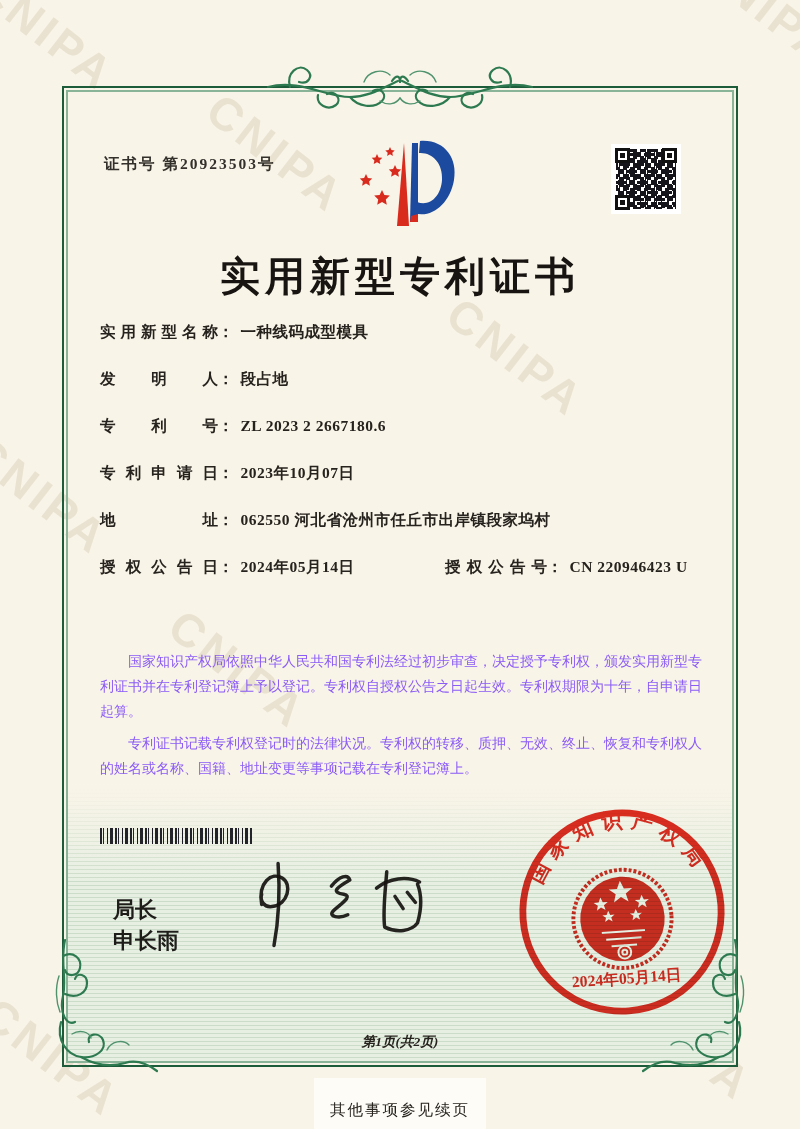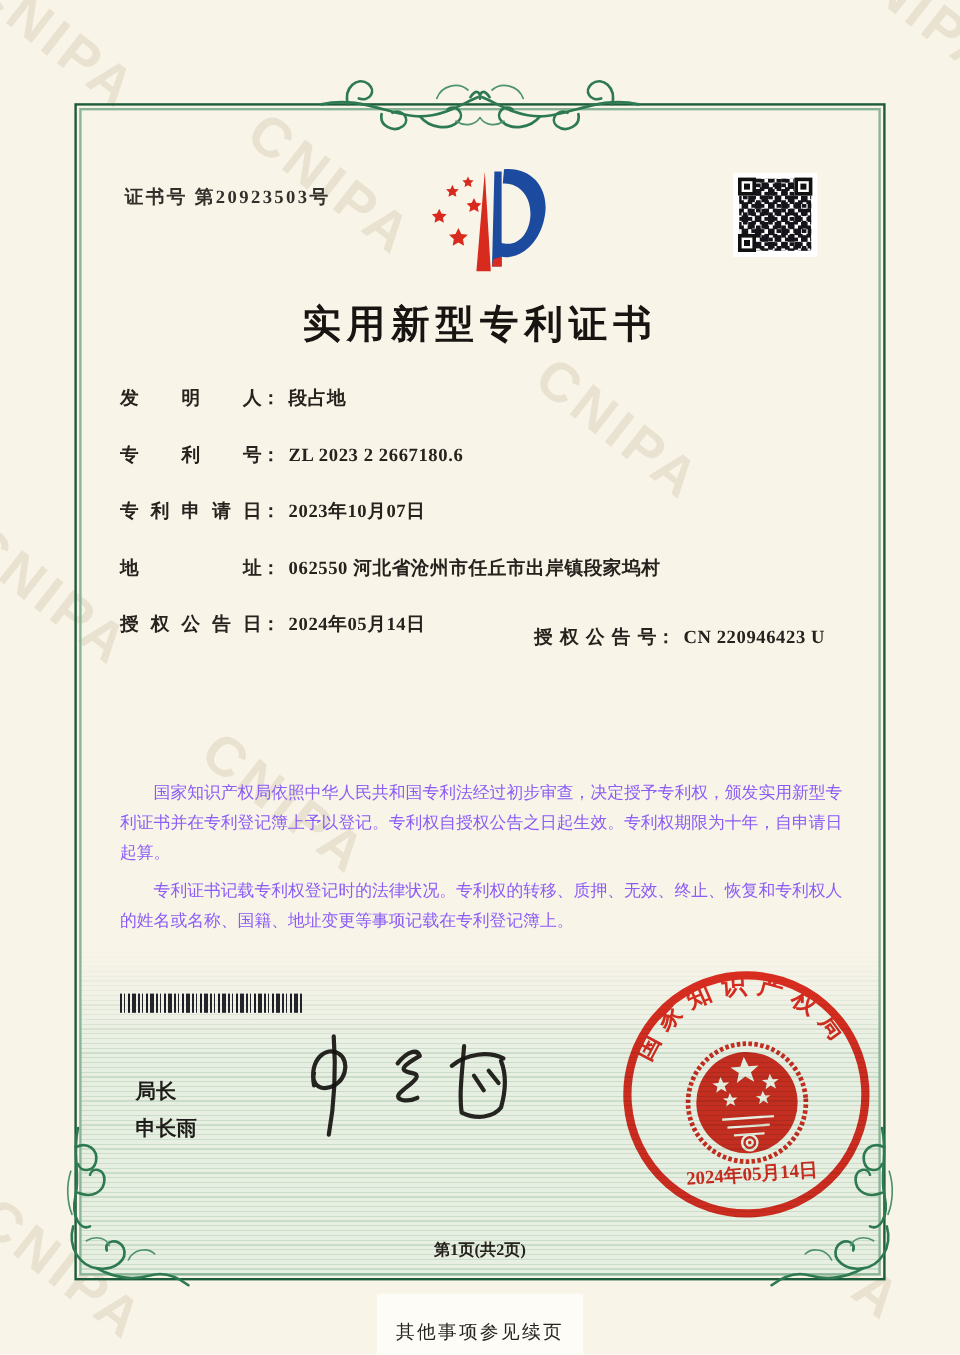--- a/index.html
+++ b/index.html
@@ -42,50 +42,50 @@
   .qr{position:absolute;left:611px;top:144px;width:70px;height:70px;background:#fff;z-index:3;}
   .qr-noise{position:absolute;inset:5px;
     background:
       repeating-conic-gradient(#14141a 0% 25%,transparent 0% 50%) 0px 0px/7px 7px,
       repeating-conic-gradient(#14141a 0% 25%,transparent 0% 50%) 2px 3px/11px 11px;
   }
   .finder{position:absolute;width:15px;height:15px;border:3px solid #111;background:#fff;box-sizing:border-box;}
   .finder::after{content:"";position:absolute;inset:2px;background:#111;}
   .f-tl{left:4px;top:4px}.f-tr{right:4px;top:4px}.f-bl{left:4px;bottom:4px}
   .title{position:absolute;left:0;right:0;top:249px;z-index:3;text-align:center;
-    font-size:32px;font-weight:700;letter-spacing:5px;color:#171411;}
+    font-size:40px;font-weight:700;letter-spacing:5px;color:#171411;}
   
   .fields{position:absolute;left:100px;top:322px;width:614px;z-index:3;
     font-size:15.5px;font-weight:600;color:#26221d;}
   .frow{height:24px;margin-bottom:23px;white-space:nowrap;}
   .flabel{display:inline-block;width:118px;text-align:justify;text-align-last:justify;}
   .fvalue{margin-left:7px;letter-spacing:.5px;}
   .grant{display:flex;}
   .grant-left{width:345px;}
-  .flabel2{display:inline-block;width:102px;text-align:justify;text-align-last:justify;margin-top:11px;}
+  .flabel2{display:inline-block;width:102px;text-align:justify;text-align-last:justify;}
   
   .paras{position:absolute;left:100px;top:650px;width:613px;z-index:3;
     font-size:14px;line-height:1.78;color:#8b5cf6;}
   .paras p{margin:0 0 7px 0;text-indent:2em;font-weight:500;}
   
   .barcode{position:absolute;left:100px;top:828px;width:153px;height:16px;z-index:4;
     background:repeating-linear-gradient(90deg,
       #23242b 0 2px,transparent 2px 3px,#23242b 3px 4px,transparent 4px 7px,
       #1c1d24 7px 8px,transparent 8px 10px,#23242b 10px 13px,transparent 13px 15px);}
   .director{position:absolute;left:113px;top:894px;z-index:5;
     font-family:"Liberation Sans","DejaVu Sans",sans-serif;
-    font-size:17px;font-weight:700;line-height:31px;color:#1f1d1a;}
+    font-size:22px;font-weight:700;line-height:31px;color:#1f1d1a;}
   .signature{position:absolute;left:233px;top:850px;z-index:6;}
   .sig{stroke:#15120f;fill:none;stroke-width:3.4;stroke-linecap:round;stroke-linejoin:round;opacity:.92;}
   .seal{position:absolute;left:514px;top:804px;z-index:5;transform:rotate(-4deg);
     mix-blend-mode:multiply;opacity:.96;}
   .seal-text{font-family:"Liberation Serif","DejaVu Serif",serif;font-weight:700;fill:#e2261a;}
   
   .pageinfo{position:absolute;left:0;right:0;top:1033px;z-index:3;text-align:center;
-    font-size:13.5px;font-weight:600;color:#26221d;}
+    font-size:13.5px;font-weight:600;color:#26221d;font-style:italic;}
   .contnote{position:absolute;left:0;right:0;top:1078px;z-index:3;text-align:center;}
   .contnote span{display:inline-block;background:#fdfcf6;padding:22px 16px;
     font-size:15.5px;font-weight:500;color:#26221d;letter-spacing:2px;}
 </style>
 </head>
 <body>
 
 <div class="page">
 
   <span class="wm" style="left:-34px;top:4px">CNIPA</span>
@@ -164,20 +164,23 @@
   <div class="qr">
     <div class="qr-noise"></div>
     <div class="finder f-tl"></div>
     <div class="finder f-tr"></div>
     <div class="finder f-bl"></div>
   </div>
 
   <div class="title">实用新型专利证书</div>
 
   <div class="fields">
+    <div class="frow">
+      <span class="flabel">实用新型名称</span><span class="fcolon">：</span><span class="fvalue">一种线码成型模具</span>
+    </div>
     <div class="frow">
       <span class="flabel">发明人</span><span class="fcolon">：</span><span class="fvalue">段占地</span>
     </div>
     <div class="frow">
       <span class="flabel">专利号</span><span class="fcolon">：</span><span class="fvalue">ZL 2023 2 2667180.6</span>
     </div>
     <div class="frow">
       <span class="flabel">专利申请日</span><span class="fcolon">：</span><span class="fvalue">2023年10月07日</span>
     </div>
     <div class="frow">

